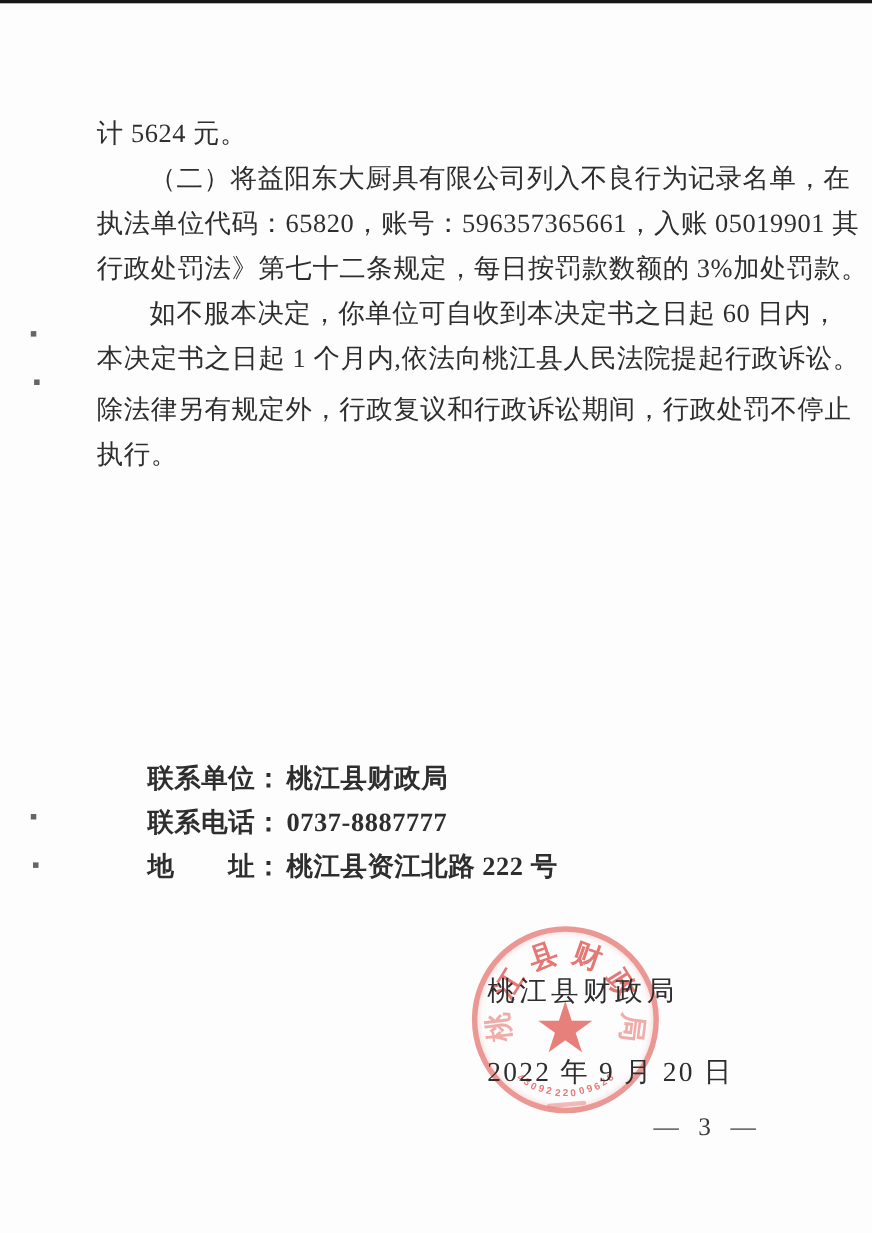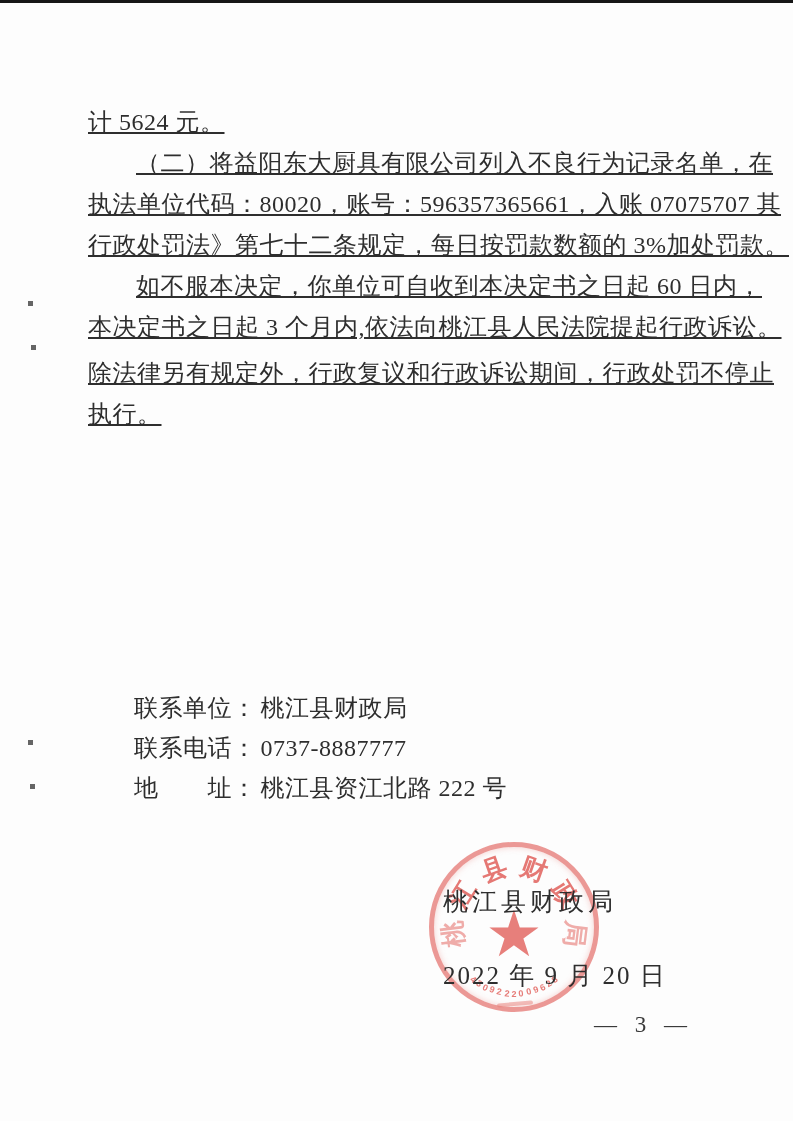--- a/index.html
+++ b/index.html
@@ -13,27 +13,27 @@
     color:#2e2e2e;
   }
   .scan-top-line{position:absolute;left:0;top:0;width:793px;height:3px;background:#161616;}
   .margin-dot{position:absolute;width:5px;height:5px;background:#4a4a4a;opacity:.85;}
   .dot1{left:28px;top:301px;}
   .dot2{left:31px;top:345px;}
   .dot3{left:28px;top:740px;}
   .dot4{left:30px;top:784px;}
 
   .body-text{position:absolute;left:88px;top:102px;width:652px;font-size:24px;}
-  .line{height:41px;line-height:41px;white-space:nowrap;letter-spacing:.5px;text-decoration:underline;}
+  .line{height:41px;line-height:41px;white-space:nowrap;letter-spacing:.5px;}
   .line.fill{text-align:justify;text-align-last:justify;}
   .line.indent{padding-left:48px;}
   .line.gap-before{margin-top:5px;}
 
   .contact{position:absolute;left:134px;top:688px;font-size:24px;}
-  .contact-row{height:40px;line-height:40px;white-space:nowrap;letter-spacing:.5px;}
+  .contact-row{height:40px;line-height:40px;white-space:nowrap;letter-spacing:.5px;font-weight:bold;}
   .contact-row .label{margin-right:4px;}
 
   .stamp{position:absolute;left:404px;top:817px;width:220px;height:220px;pointer-events:none;}
   .stamp-ring{
     position:absolute;left:25px;top:25px;width:160px;height:160px;
     border:5px solid rgba(224,90,86,.62);border-radius:50%;
     box-shadow:0 0 6px rgba(230,120,115,.35) inset;
   }
   .stamp-star{
     position:absolute;left:110px;top:118px;
@@ -65,24 +65,24 @@
   <div class="scan-top-line"></div>
 
   <div class="margin-dot dot1"></div>
   <div class="margin-dot dot2"></div>
   <div class="margin-dot dot3"></div>
   <div class="margin-dot dot4"></div>
 
   <div class="body-text">
     <div class="line">计 5624 元。</div>
     <div class="line indent fill">（二）将益阳东大厨具有限公司列入不良行为记录名单，在</div>
-    <div class="line fill">执法单位代码：80020，账号：596357365661，入账 07075707 其</div>
+    <div class="line fill">执法单位代码：65820，账号：596357365661，入账 05019901 其</div>
     <div class="line">行政处罚法》第七十二条规定，每日按罚款数额的 3%加处罚款。</div>
     <div class="line indent fill">如不服本决定，你单位可自收到本决定书之日起 60 日内，</div>
-    <div class="line">本决定书之日起 3 个月内,依法向桃江县人民法院提起行政诉讼。</div>
+    <div class="line">本决定书之日起 1 个月内,依法向桃江县人民法院提起行政诉讼。</div>
     <div class="line fill gap-before">除法律另有规定外，行政复议和行政诉讼期间，行政处罚不停止</div>
     <div class="line">执行。</div>
   </div>
 
   <div class="contact">
     <div class="contact-row">
       <span class="label">联系单位：</span><span class="value">桃江县财政局</span>
     </div>
     <div class="contact-row">
       <span class="label">联系电话：</span><span class="value">0737-8887777</span>

